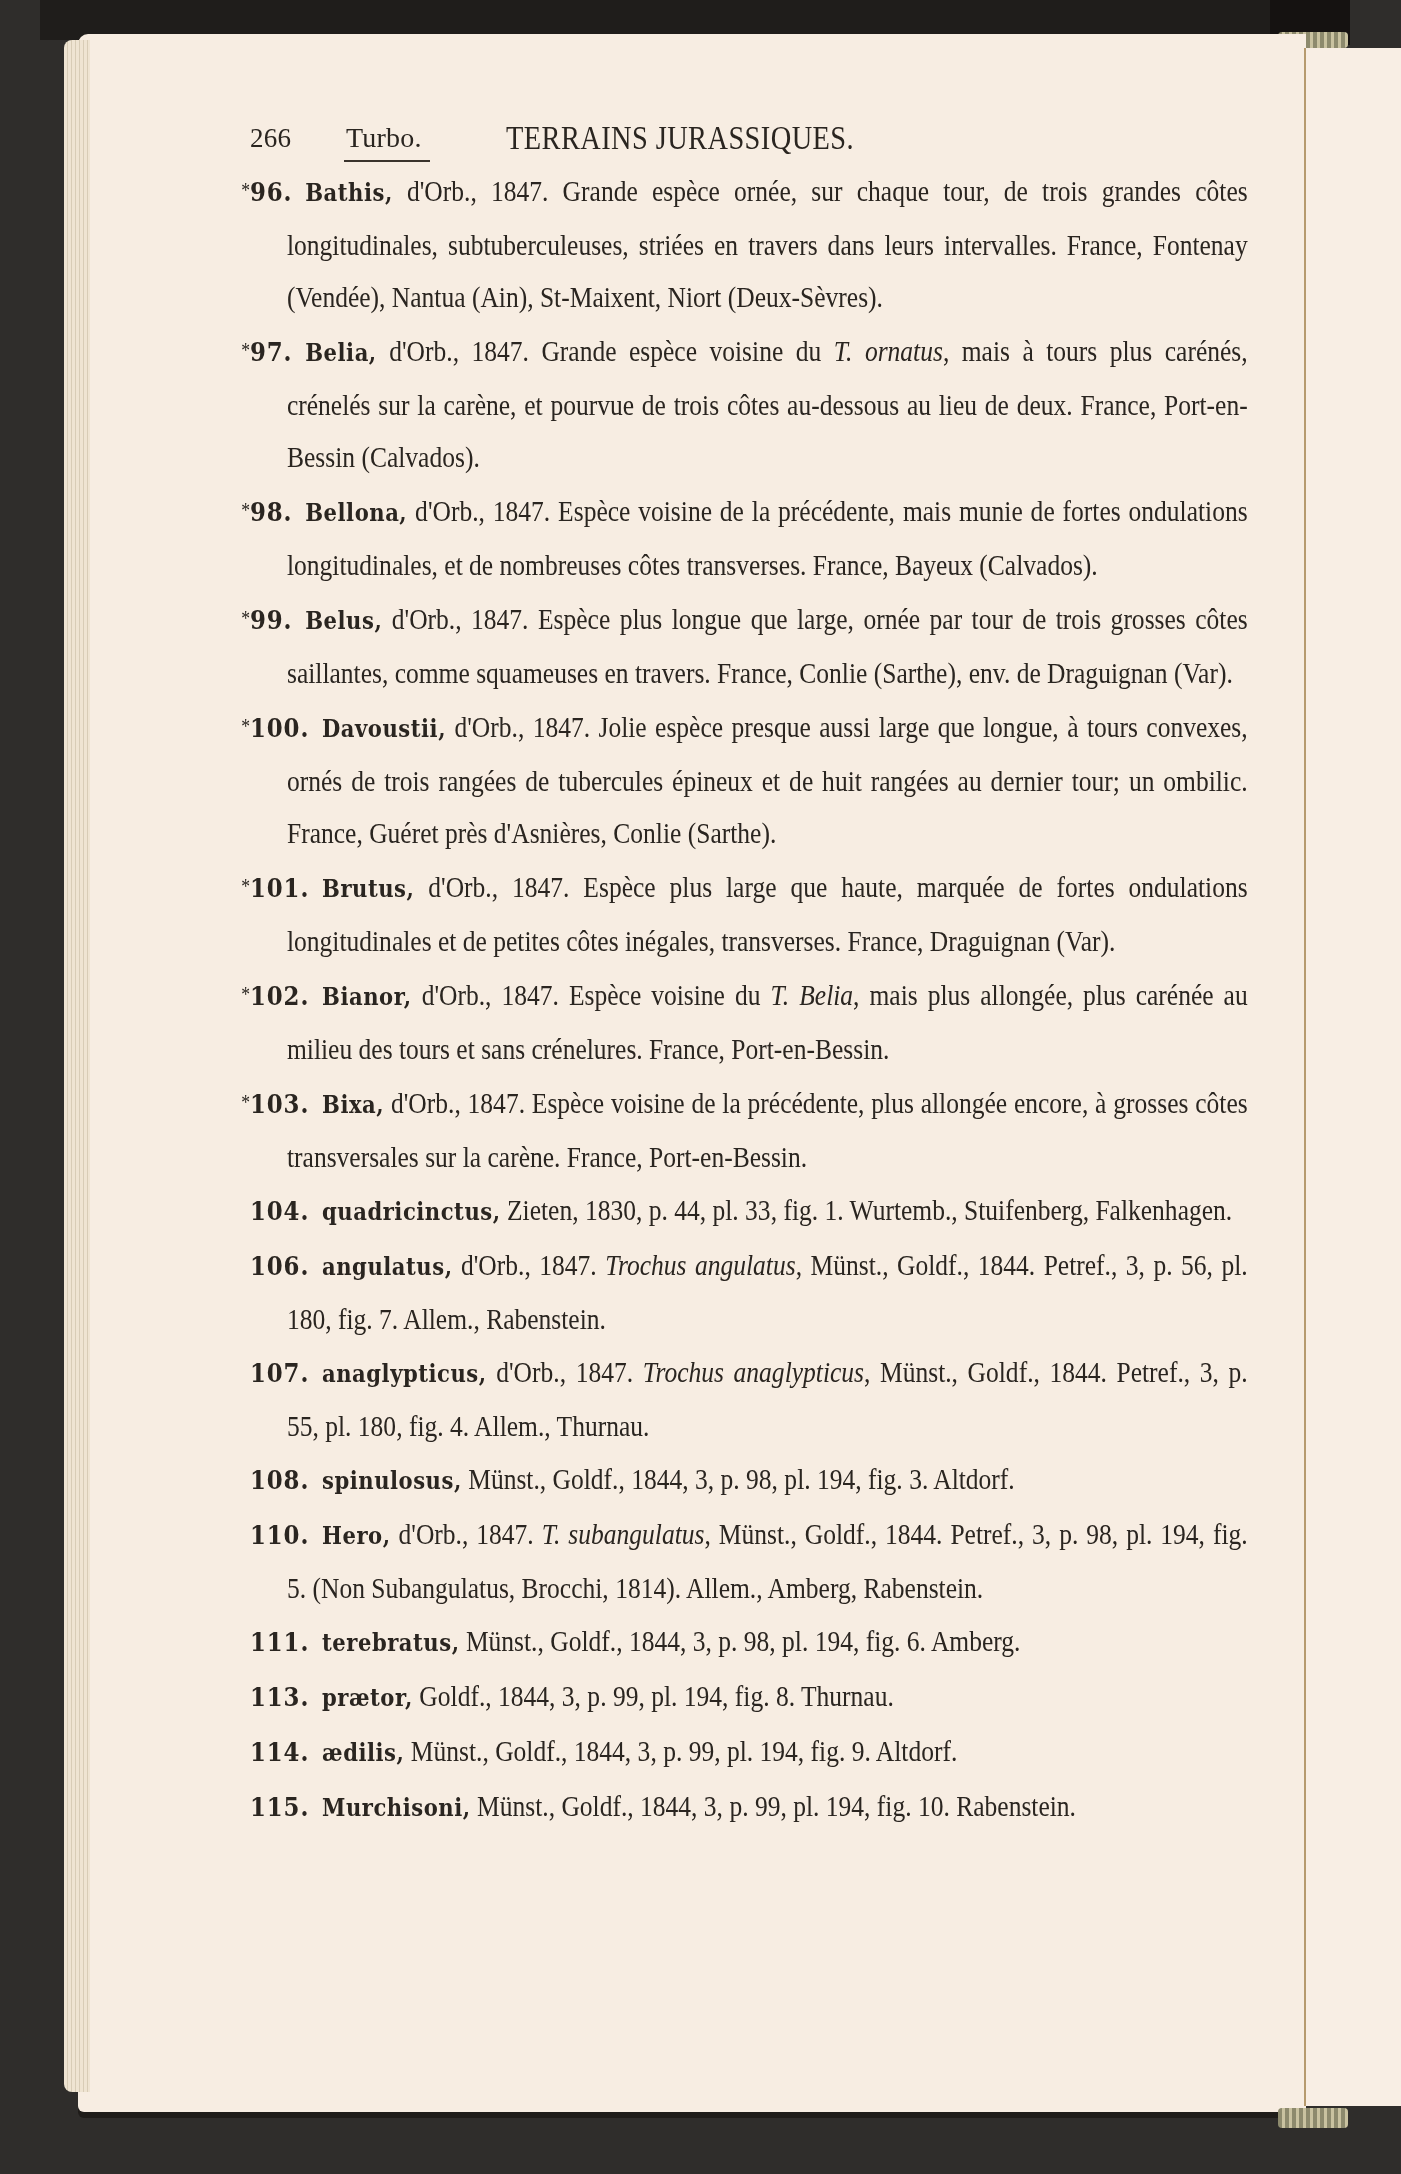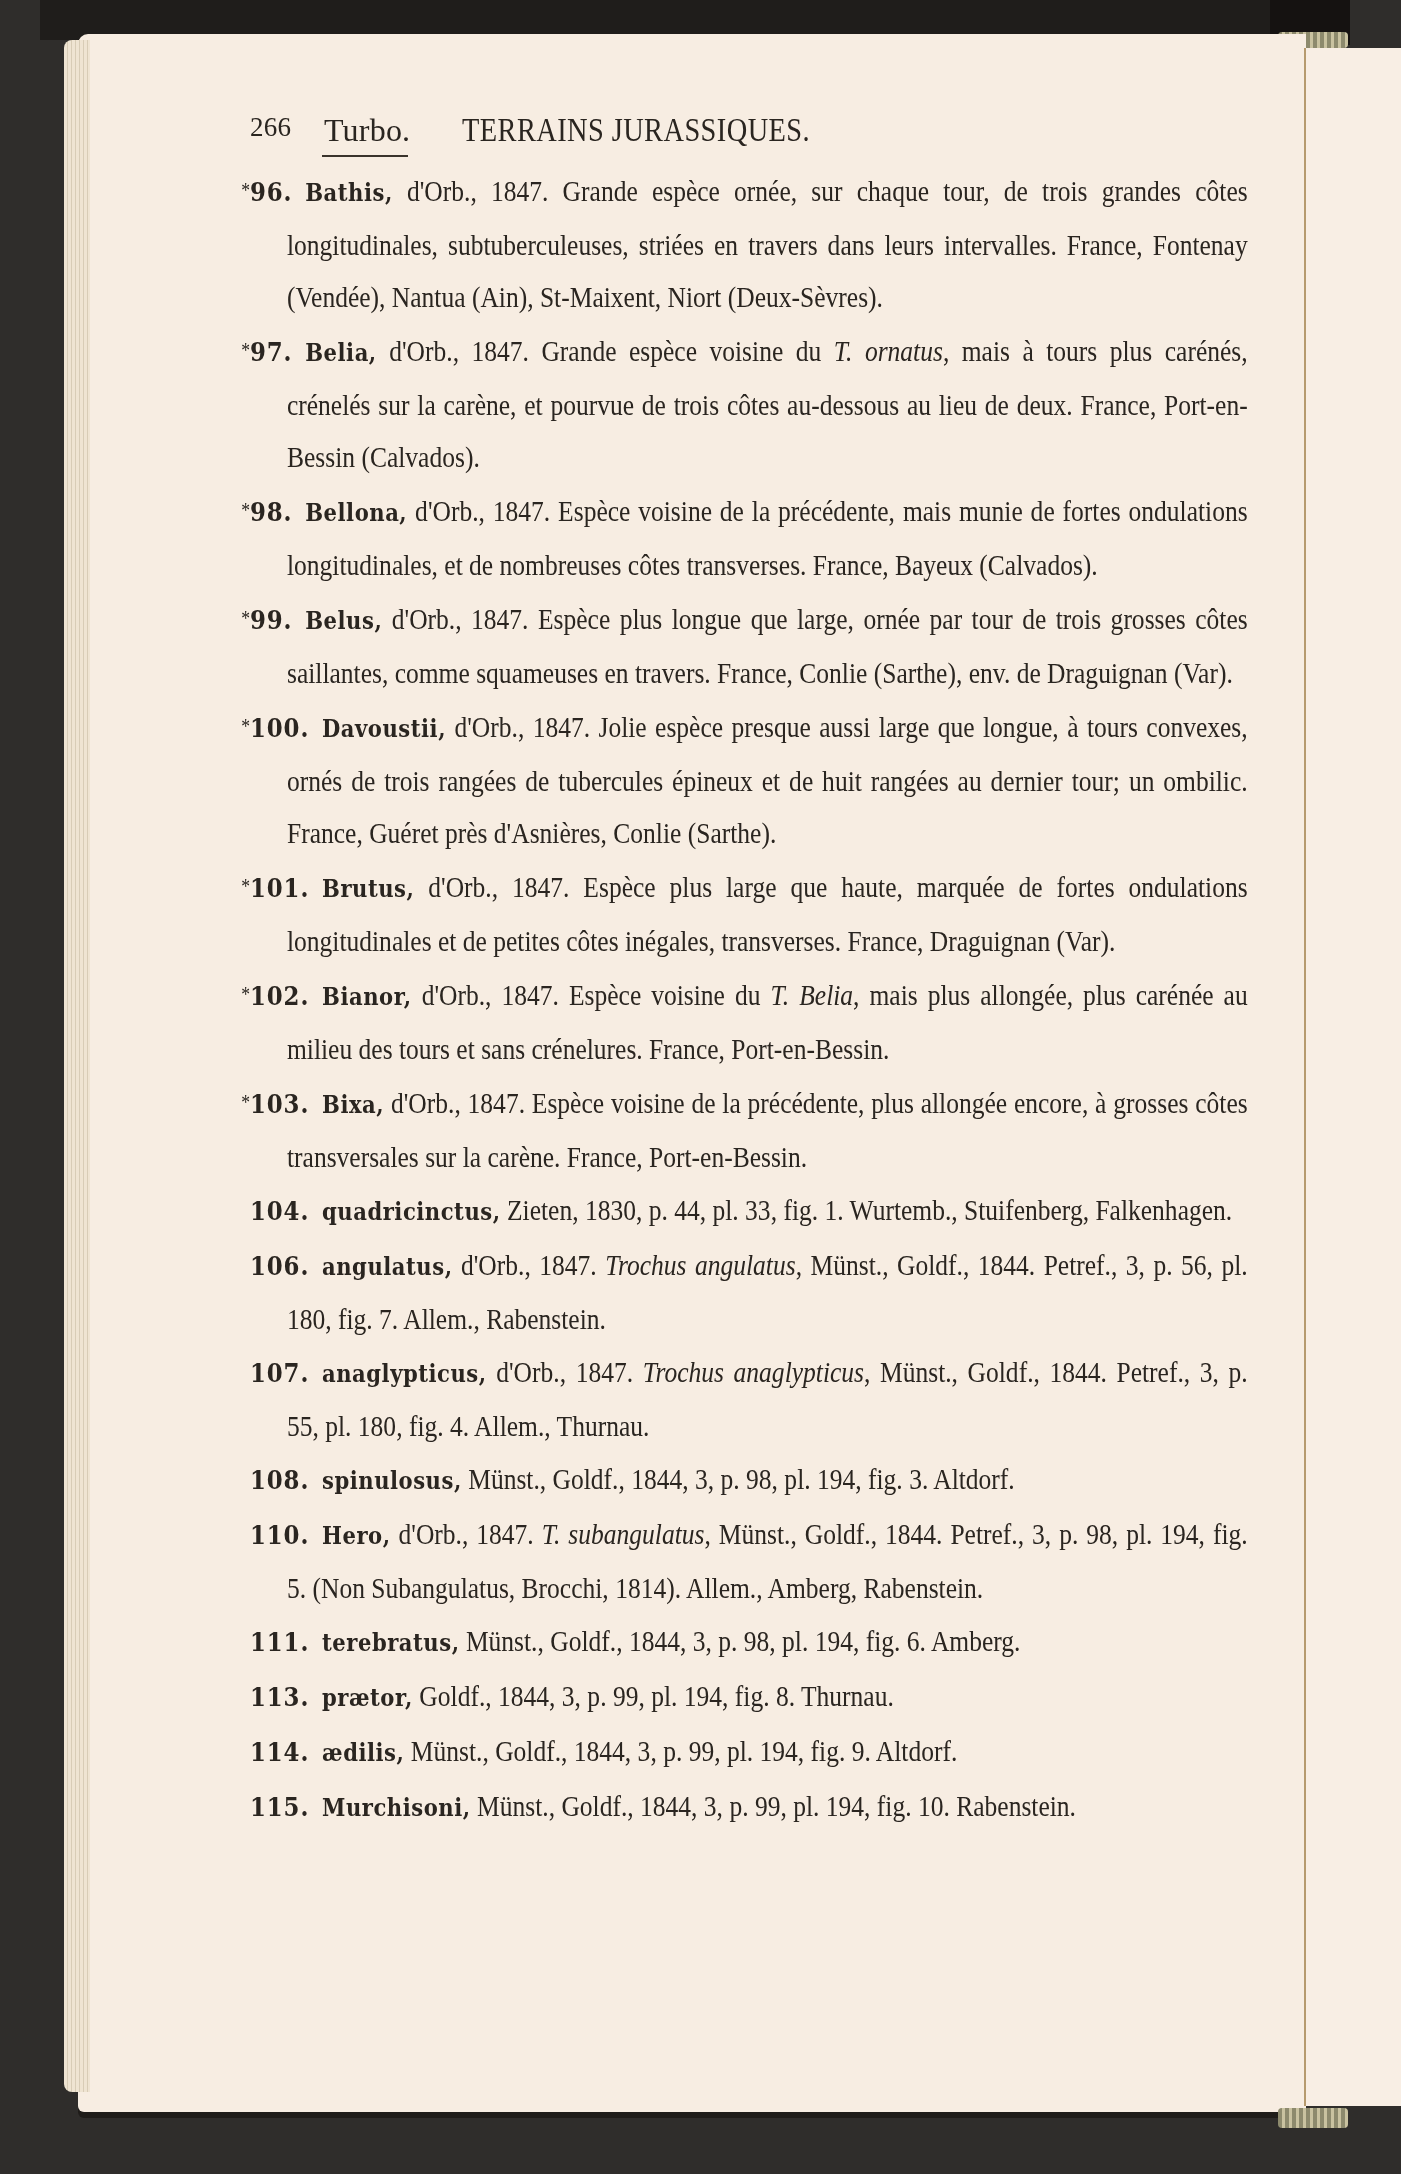--- a/index.html
+++ b/index.html
@@ -18,23 +18,23 @@
     position:absolute; left:78px; top:34px; width:1228px; height:2078px;
     background:#f7ede2; border-radius:10px 0 0 6px;
     box-shadow: 0 6px 0 #1f1c19;
   }
   .gutter { position:absolute; left:1304px; top:48px; width:2px; height:2058px; background:#b69a6e; }
   .right-page { position:absolute; left:1306px; top:48px; width:95px; height:2058px; background:#f8eee4; }
   .bottom-band { position:absolute; left:1278px; top:2108px; width:70px; height:20px;
     background:repeating-linear-gradient(90deg,#8d8a6d 0 4px,#c9c2a0 4px 7px); border-radius:4px; }
 
   .content { position:absolute; left:250px; top:112px; width:998px; color:#2a2520; }
-  .header { display:flex; align-items:flex-start; height:52px; font-size:30px; letter-spacing:0.2px; }
+  .header { display:flex; align-items:center; height:52px; font-size:30px; letter-spacing:0.2px;gap:22px; }
   .header .pgnum { width:70px; font-size:27px; }
-  .header .section { width:138px; font-size:32px; position:relative; padding-left:4px; }
+  .header .section { width:138px; font-size:28px; position:relative; padding-left:4px; }
   .header .section::after { content:""; position:absolute; left:2px; bottom:-8px; width:86px; height:2px; background:#3a332c; }
   .header .title { font-size:33px; transform:scaleX(0.86); transform-origin:left; letter-spacing:0.5px; }
 
   .entry { font-size:29px; line-height:52px; text-align:justify; margin-bottom:1px;
     transform-origin:left; }
   .entry .inner { padding-left:42px; text-indent:-42px; }
   .num { font-family:"DejaVu Serif", serif; font-weight:bold; font-size:26px; letter-spacing:1px; }
   .star { font-size:20px; vertical-align:4px; margin-left:-10px; }
   .name { font-family:"DejaVu Serif", serif; font-weight:bold; font-size:24px; letter-spacing:0.6px; }
   .it { font-style:italic; }

